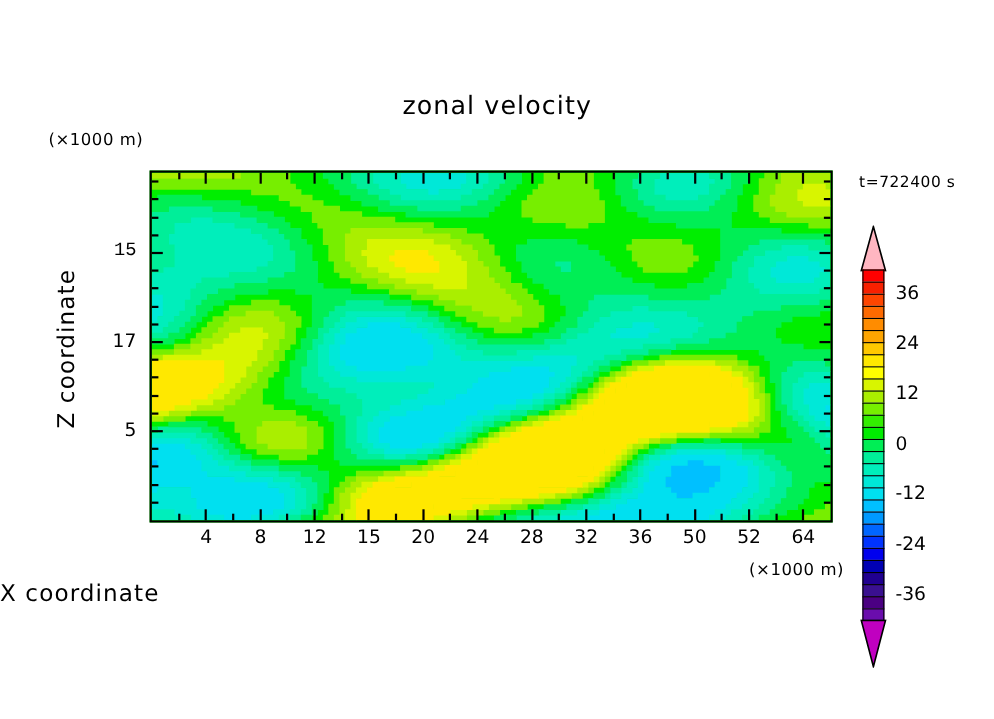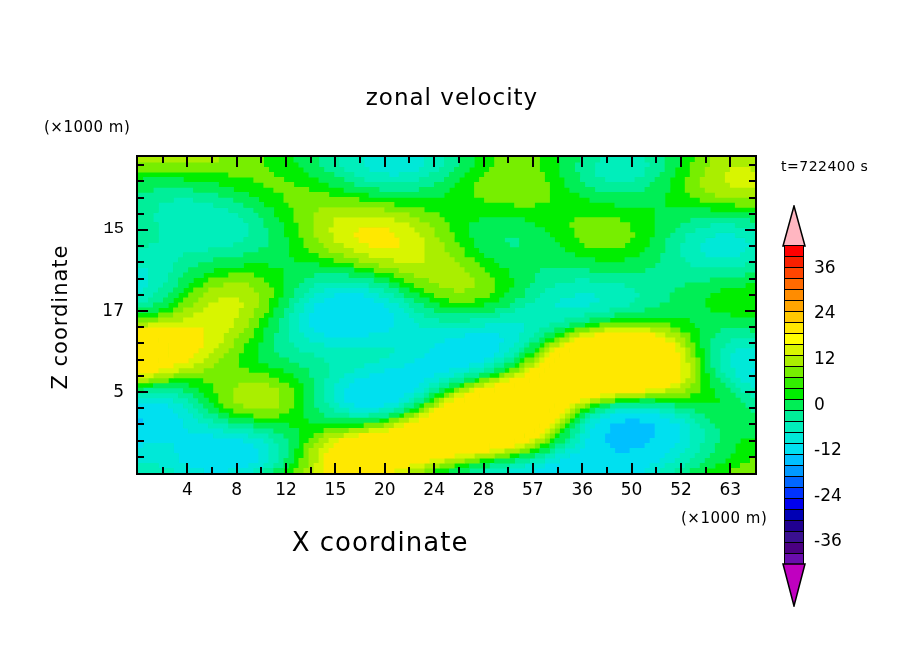--- a/index.html
+++ b/index.html
@@ -5,21 +5,21 @@
   html,body{margin:0;padding:0;background:#ffffff;}
   body{width:904px;height:654px;position:relative;overflow:hidden;
        font-family:"DejaVu Sans",sans-serif;color:#000;}
 
   .txt{position:absolute;white-space:nowrap;color:#000;}
 
   #plot-title{left:0;top:84px;width:904px;text-align:center;font-size:23px;letter-spacing:1px;}
   #z-unit-label{left:44px;top:118px;font-size:15px;letter-spacing:.5px;}
   #x-unit-label{left:681px;top:509px;font-size:15px;letter-spacing:.5px;}
   #time-label{left:781px;top:158px;font-size:14px;letter-spacing:.5px;}
-  #x-axis-title{left:0;top:527px;width:760px;text-align:center;font-size:26px;letter-spacing:1px;}
+  #x-axis-title{left:0;top:527px;width:760px;text-align:left;font-size:21px;letter-spacing:1px;}
   #y-axis-title{left:-40px;top:305px;width:200px;text-align:center;font-size:21px;letter-spacing:1px;
                 transform:rotate(-90deg);transform-origin:50% 50%;}
 
   #plot-frame{position:absolute;left:136px;top:155px;width:621px;height:320px;
               box-sizing:border-box;border:2px solid #000;overflow:hidden;background:#00ee00;}
   #field-svg{position:absolute;left:0;top:0;}
 
   .tick{position:absolute;background:#000;}
   .xtlab{position:absolute;font-size:17px;text-align:center;width:40px;}
   .ytlab{position:absolute;font-size:17px;text-align:right;width:40px;}
@@ -144,25 +144,25 @@
     <div class="tick" style="left: 749px; top: 164.103px; width: 6px; height: 2px;"></div>
   </div>
 <div id="x-tick-labels">
     <div class="xtlab" style="left: 167.36px; top: 479px;">4</div>
     <div class="xtlab" style="left: 216.72px; top: 479px;">8</div>
     <div class="xtlab" style="left: 266.08px; top: 479px;">12</div>
     <div class="xtlab" style="left: 315.44px; top: 479px;">15</div>
     <div class="xtlab" style="left: 364.8px; top: 479px;">20</div>
     <div class="xtlab" style="left: 414.16px; top: 479px;">24</div>
     <div class="xtlab" style="left: 463.52px; top: 479px;">28</div>
-    <div class="xtlab" style="left: 512.88px; top: 479px;">57</div>
+    <div class="xtlab" style="left: 512.88px; top: 479px;">32</div>
     <div class="xtlab" style="left: 562.24px; top: 479px;">36</div>
     <div class="xtlab" style="left: 611.6px; top: 479px;">50</div>
     <div class="xtlab" style="left: 660.96px; top: 479px;">52</div>
-    <div class="xtlab" style="left: 710.32px; top: 479px;">63</div>
+    <div class="xtlab" style="left: 710.32px; top: 479px;">64</div>
   </div>
 <div id="y-tick-labels">
     <div class="ytlab" style="left: 84px; top: 380.974px;">5</div>
     <div class="ytlab" style="left: 84px; top: 299.949px;">17</div>
     <div class="ytlab" style="left: 84px; top: 218.923px; font-family: Liberation Mono, monospace;">15</div>
   </div>
 
 <div id="colorbar-wrap">
     <svg width="32" height="42" style="position: absolute; left: 0px; top: 0px;">
       <polygon points="16,1 27,41 5,41" fill="#ffb6c1" stroke="#000" stroke-width="1.5"></polygon>

